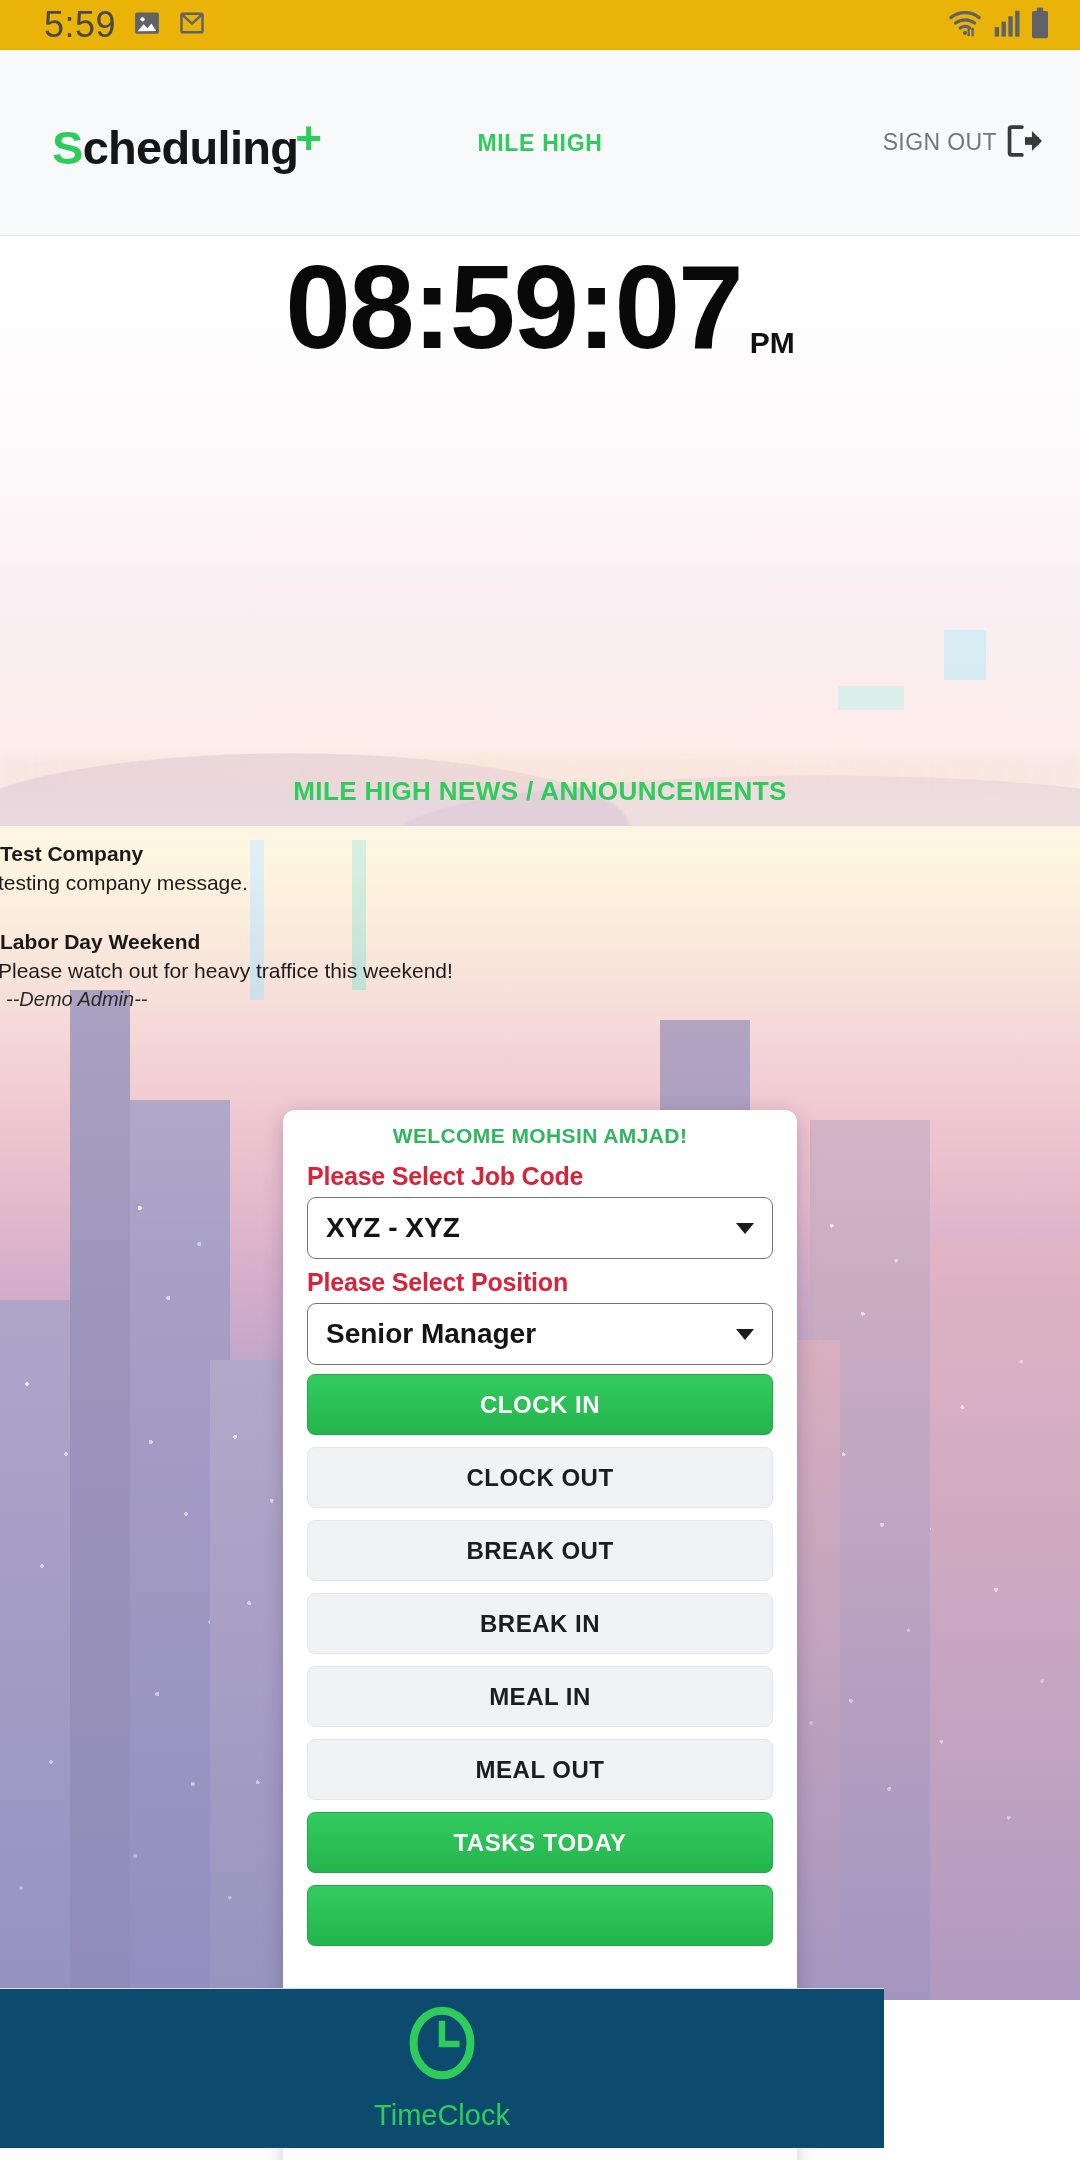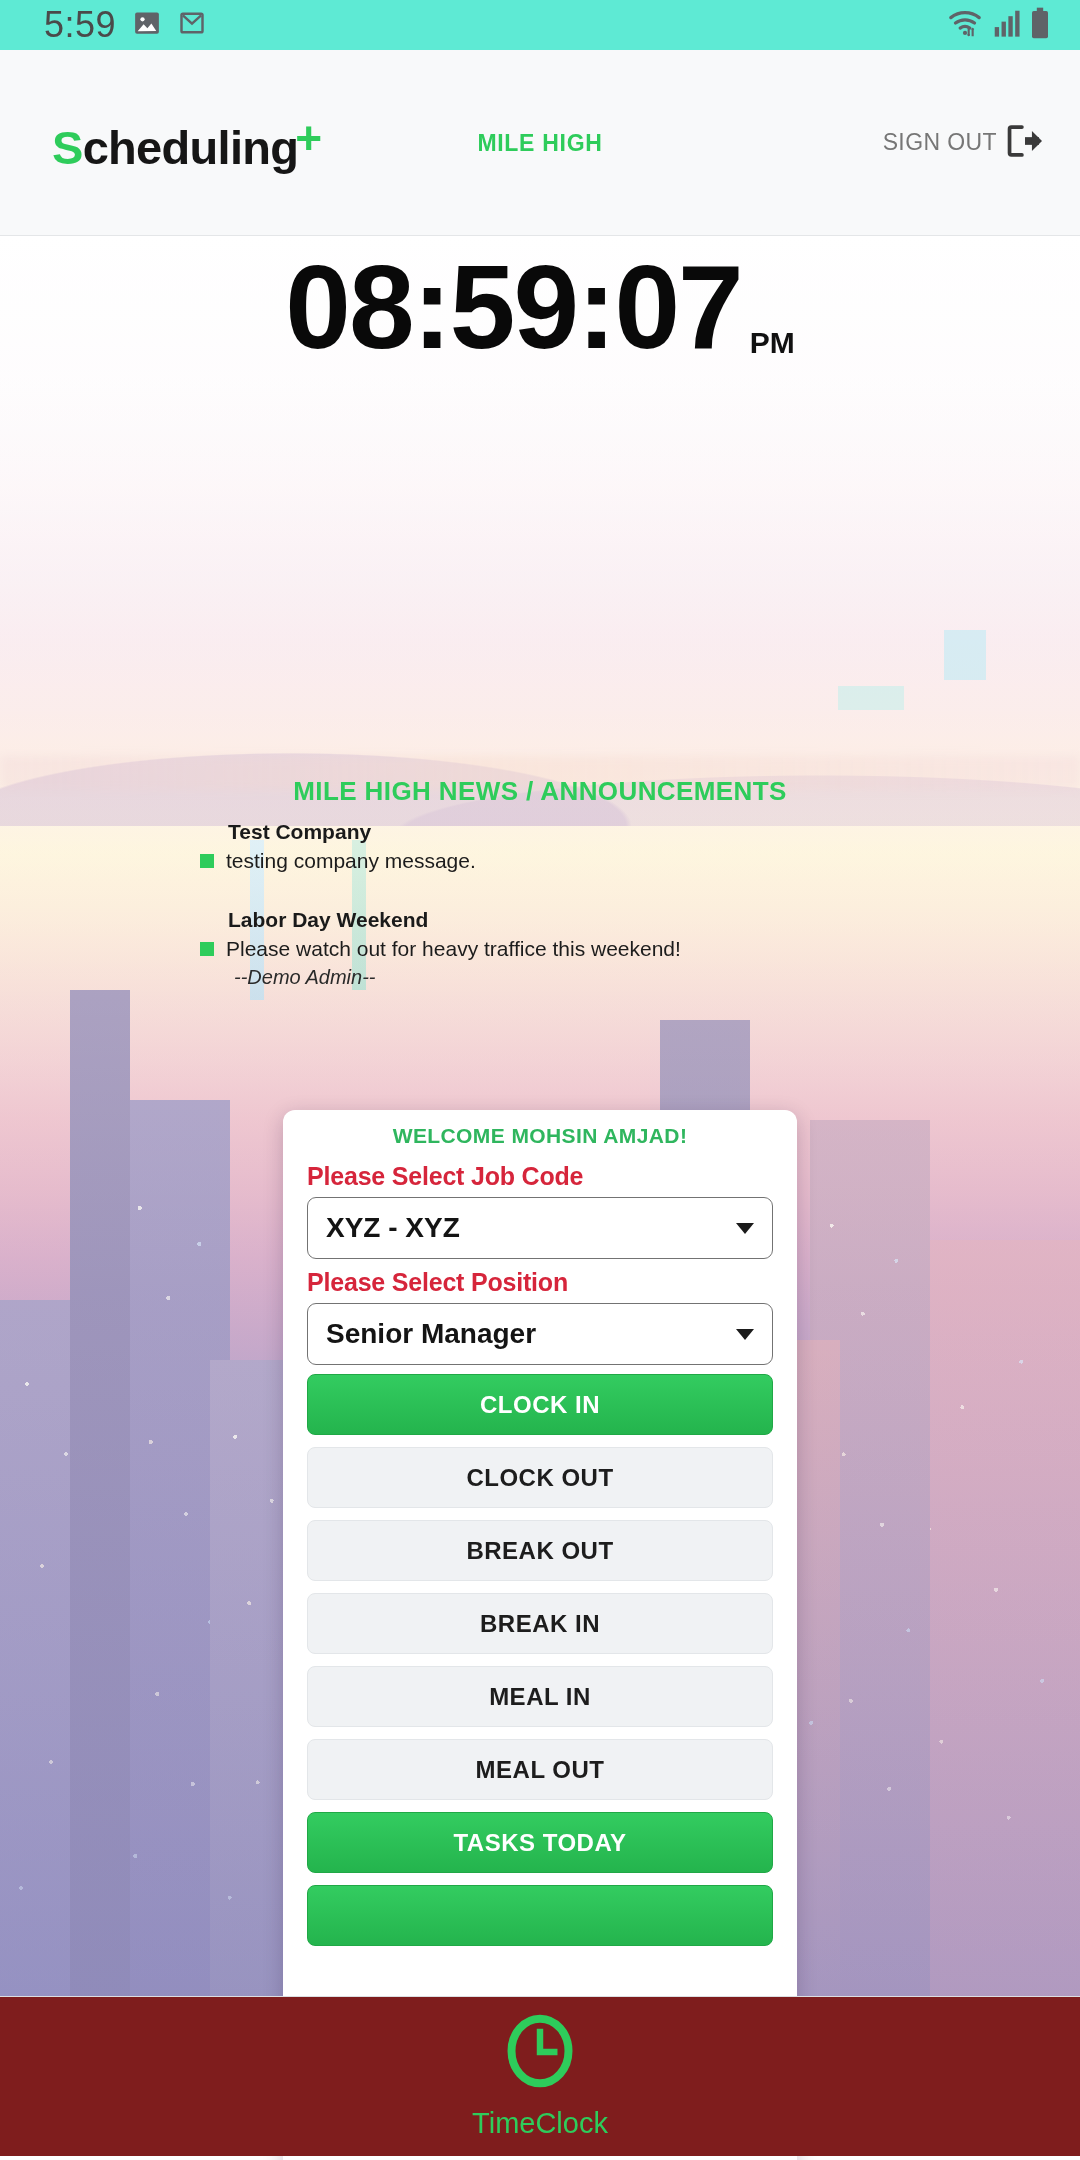--- a/index.html
+++ b/index.html
@@ -6,21 +6,21 @@
   html,body { width:1080px; height:2160px; overflow:hidden; }
   body {
     font-family:"Liberation Sans", sans-serif;
     background:#ffffff;
     position:relative;
   }
 
   
   #status-bar{
     position:absolute; top:0; left:0; width:1080px; height:50px;
-    background:#5eead4;
+    background:#eab308;
     display:flex; align-items:center; justify-content:space-between;
     padding:0 30px 0 44px;
   }
   .sb-left{ display:flex; align-items:center; gap:16px; }
   .sb-clock{ font-size:36px; color:#4a4a4a; letter-spacing:0.5px; font-family:"Liberation Sans",sans-serif; }
   .sb-right{ display:flex; align-items:center; gap:9px; }
 
   
   #app-header{
     position:absolute; top:50px; left:0; width:1080px; height:186px;
@@ -120,21 +120,21 @@
   }
   #time-text{ font-size:118px; font-weight:bold; color:#090909; letter-spacing:-2px; line-height:1; }
   #ampm-text{ font-size:30px; font-weight:bold; color:#111; margin-left:8px; margin-bottom:6px; }
 
   
   #news{ position:absolute; top:236px; left:0; width:1080px; }
   #news-title{
     margin-top:540px; text-align:center; color:#2ecc5b;
     font-size:26px; font-weight:bold; letter-spacing:0.4px;
   }
-  #news-list{ margin-top:13px; padding-left:228px; }
+  #news-list{ margin-top:35px; }
   .news-item{ margin-bottom:34px; position:relative; }
   .news-head{ font-size:21px; font-weight:bold; color:#1a1a1a; margin-bottom:4px; }
   .news-bullet-row{ display:flex; align-items:flex-start; gap:12px; margin-left:-28px; }
   .news-sq{ width:14px; height:14px; background:#2ecc5b; flex:none; margin-top:6px; }
   .news-body{ font-size:21px; color:#1c1c1c; line-height:1.25; }
   .news-sign{ font-size:20px; font-style:italic; color:#2a2a2a; margin-top:3px; margin-left:8px; }
 
   
   #clock-card{
     position:absolute; left:283px; top:1110px; width:514px; height:150px;
@@ -168,22 +168,22 @@
     font-size:24px; font-weight:bold; letter-spacing:0.5px;
     background:#f0f2f4; color:#1d1d1d; border:1px solid #e3e6e9;
   }
   .act-btn.primary{
     background:linear-gradient(180deg,#33cc60,#24b44d); color:#ffffff;
     border:1px solid #20a846;
   }
 
   
   #bottom-nav{
-    position:absolute; bottom:4px; left:0; width:1080px; height:160px;
-    background:#7f1d1d; border-top:1px solid #dcdfe2;
+    position:absolute; bottom:12px; left:0; width:884px; height:160px;
+    background:#0c4a6e; border-top:1px solid #dcdfe2;
     display:flex; align-items:center; justify-content:center; gap:178px;
   }
   .nav-item{ display:flex; flex-direction:column; align-items:center; gap:14px; cursor:pointer; }
   .nav-label{ font-size:29px; }
   .nav-item.active .nav-label{ color:#2ecc5b; }
   .nav-item.inactive .nav-label{ color:#b0b3b6; }
 </style>
 </head>
 <body>
 

